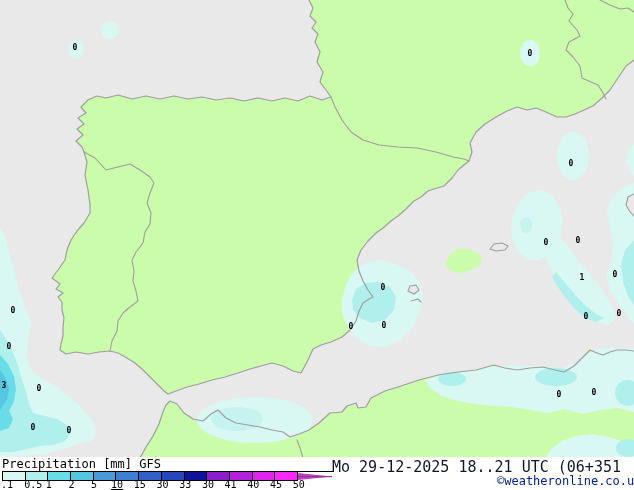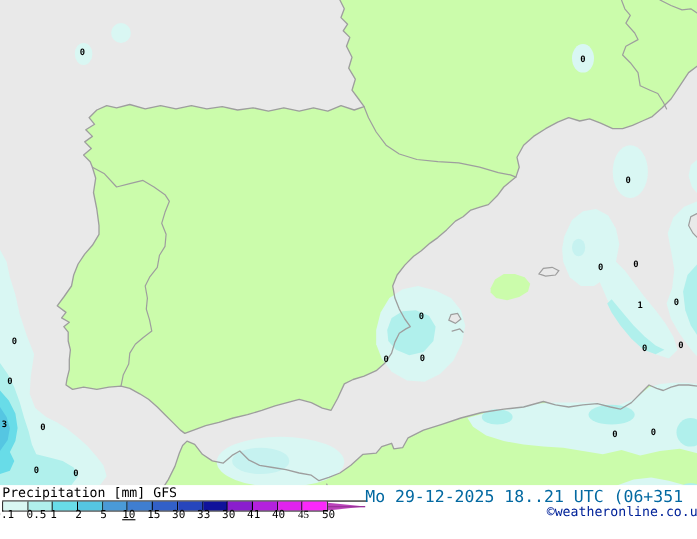--- a/index.html
+++ b/index.html
@@ -14,31 +14,31 @@
   .coast{fill:none;stroke:var(--border,#9e9e9e);stroke-width:1.2;stroke-linejoin:round;stroke-linecap:round;}
   .borderline{fill:none;stroke:var(--border,#9e9e9e);stroke-width:1.1;stroke-linejoin:round;stroke-linecap:round;}
   .isl-outline{fill:var(--sea,#e9e9e9);stroke:var(--border,#9e9e9e);stroke-width:1.1;}
   .p1{fill:var(--lv1,#d9f7f3);}
   .p2{fill:var(--lv2,#b0f0ec);}
   .p3{fill:var(--lv3,#68dce8);}
   .p4{fill:var(--lv4,#55c6e2);}
   .p1b{fill:var(--lv1b,#c6f2f0);}
   .marker{font-family:"DejaVu Sans Mono",monospace;font-size:8px;font-weight:bold;fill:#000;text-anchor:middle;}
 
-  .bottom-bar{position:absolute;left:0;top:441px;width:634px;height:26px;background:#ffffff;}
+  .bottom-bar{position:absolute;left:0;top:457px;width:634px;height:26px;background:#ffffff;}
   .legend-title{position:absolute;left:2px;top:0px;font-size:12px;color:#000;white-space:nowrap;}
   .legend-topline{position:absolute;left:2px;top:14px;width:332px;height:1px;background:#000;}
   .legend-bar{position:absolute;left:2px;top:15px;width:296px;height:9px;display:flex;
               border-left:1px solid #000;border-bottom:1px solid #000;border-right:1px solid #000;box-sizing:border-box;}
   .legend-bar .seg{flex:1 1 0;border-right:1px solid #000;}
   .legend-bar .seg:last-child{border-right:none;}
   .legend-arrow{position:absolute;left:298px;top:14px;width:36px;height:11px;}
   .legend-labels{position:absolute;left:0;top:22px;width:340px;height:11px;}
   .legend-labels .lab{position:absolute;top:0;transform:translateX(-45%);font-size:10px;color:#000;white-space:nowrap;}
-  .datetime{position:absolute;left:332px;top:1px;font-size:15px;color:#0369a1;white-space:nowrap;}
+  .datetime{position:absolute;left:332px;top:1px;font-size:15px;color:#0f172a;white-space:nowrap;}
   .copyright{position:absolute;left:497px;top:17px;font-size:12px;color:var(--copyc,#002299);white-space:nowrap;}
 </style>
 </head>
 <body>
 
 <div class="screen">
 
   <div class="map-area">
     <svg width="634" height="458" viewBox="0 0 634 458">
 
@@ -170,20 +170,20 @@
         <span class="lab" style="left: 48.4px;">1</span>
         <span class="lab" style="left: 71.1px;">2</span>
         <span class="lab" style="left: 93.8px;">5</span>
         <span class="lab" style="left: 116.5px; text-decoration: underline;">10</span>
         <span class="lab" style="left: 139.2px;">15</span>
         <span class="lab" style="left: 161.9px;">30</span>
         <span class="lab" style="left: 184.6px;">33</span>
         <span class="lab" style="left: 207.3px;">30</span>
         <span class="lab" style="left: 230px;">41</span>
         <span class="lab" style="left: 252.7px; text-align: center;">40</span>
-        <span class="lab" style="left: 275.4px; font-family: Liberation Serif, serif;">45</span>
+        <span class="lab" style="left: 275.4px;">45</span>
         <span class="lab" style="left: 298.1px;">50</span>
       </div>
     <div class="datetime">Mo 29-12-2025 18..21 UTC (06+351</div>
     <div class="copyright">©weatheronline.co.uk</div>
   </div>
 
 </div>
 
 </body></html>

